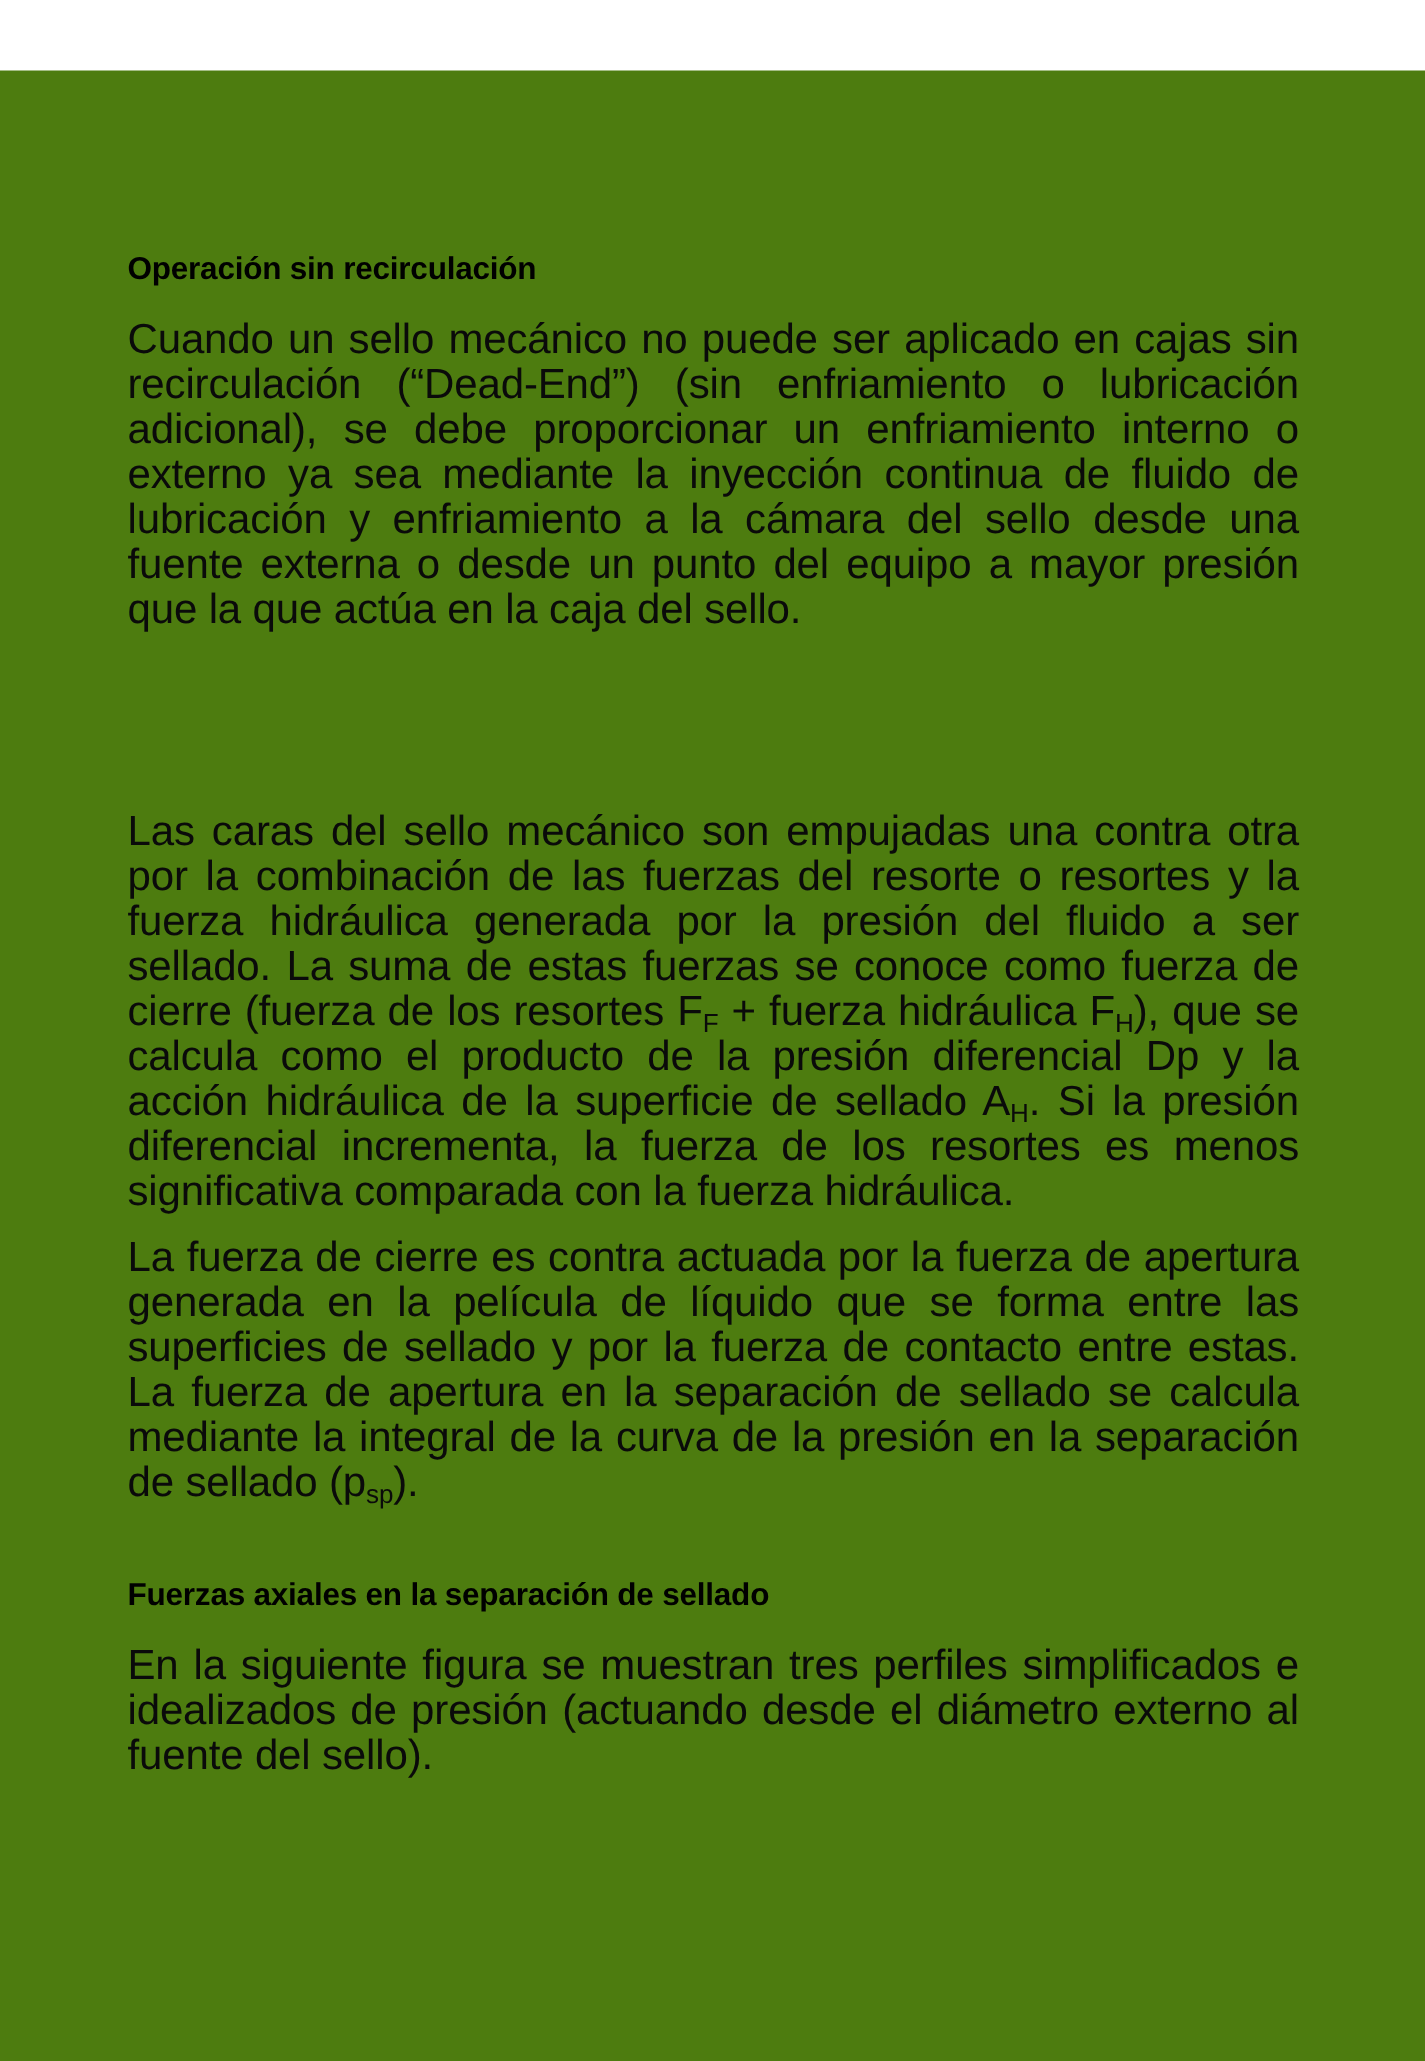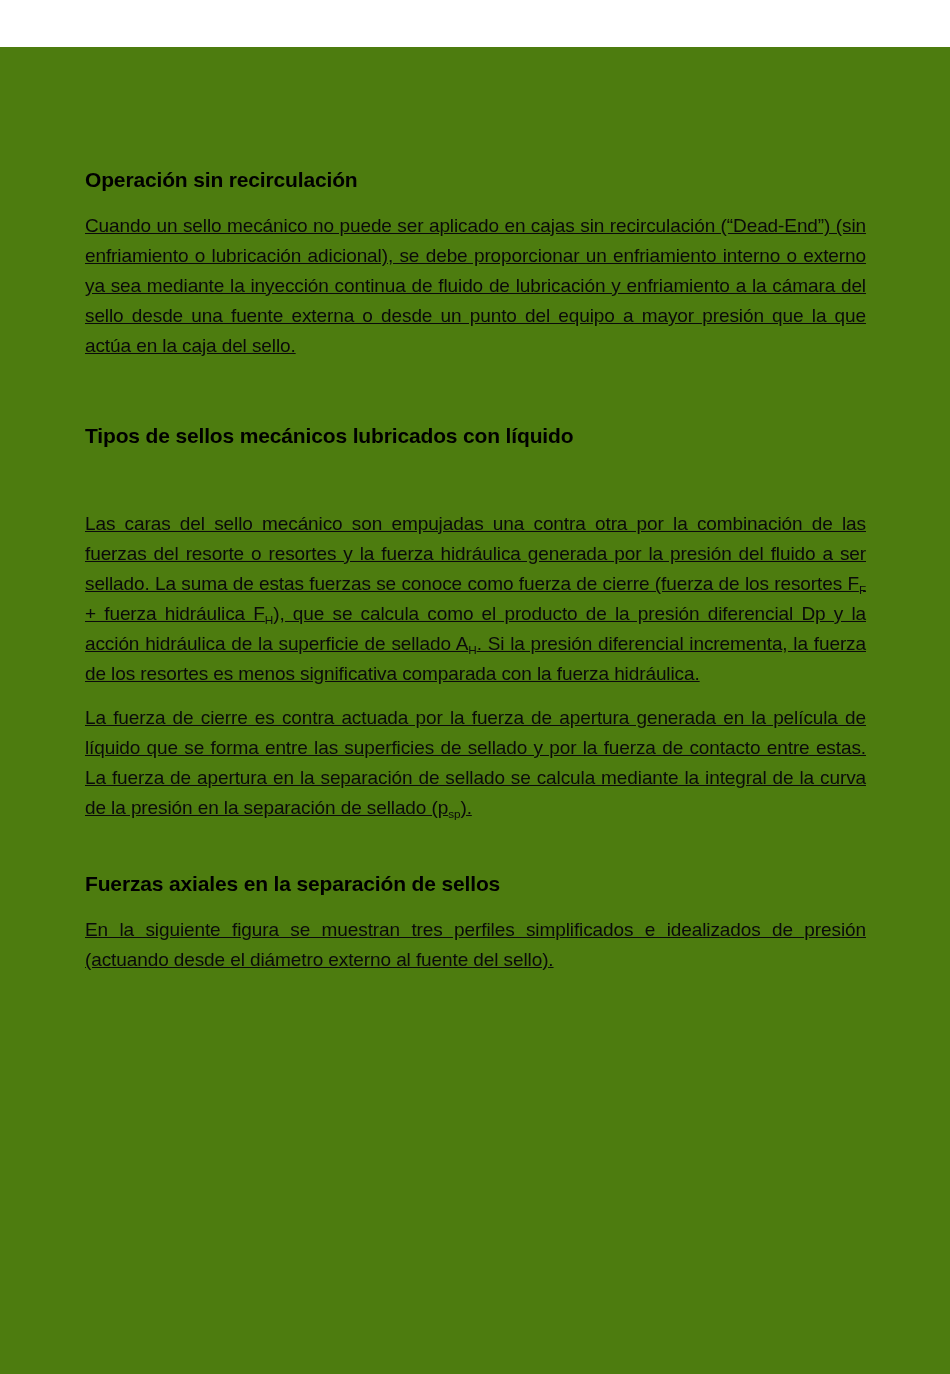--- a/index.html
+++ b/index.html
@@ -32,30 +32,29 @@
     letter-spacing: -0.15px;
     margin: 0;
   }
   .h-sec.justify {
     text-align: justify;
     text-justify: inter-word;
   }
   .para {
     font-family: "Liberation Sans", "DejaVu Sans", sans-serif;
     font-weight: normal;
-    font-size: 19px;
+    font-size: 28px;
     line-height: 30px;
     color: #0a0a0a;
     text-align: justify;
     text-justify: inter-word;
     letter-spacing: -0.1px;
     margin: 0;
     -webkit-hyphens: none;
     hyphens: none;
-    text-decoration: underline;
   }
   
   .gap-sm { height: 10px; }
   .gap-md { height: 16px; }
   .gap-head { height: 46px; }
   .gap-blankline { height: 48px; }
   .gap-para { height: 14px; }
 
   sub {
     font-size: 0.62em;
@@ -73,35 +72,34 @@
 
     <div class="gap-md"></div>
 
     <p class="para">Cuando un sello mecánico no puede ser aplicado en cajas sin recirculación (“Dead-End”) (sin enfriamiento o lubricación adicional), se debe proporcionar un enfriamiento interno o externo ya sea mediante la inyección continua de fluido de lubricación y enfriamiento a la cámara del sello desde una fuente externa o desde un punto del equipo a mayor presión que la que actúa en la caja del sello.</p>
 
     <div class="gap-para"></div>
 
 
     <div class="gap-head"></div>
 
-    <h2 class="h-sec">Tipos de sellos mecánicos lubricados con líquido</h2>
 
     <div class="gap-sm"></div>
 
 
     <div class="gap-blankline"></div>
 
     <p class="para">Las caras del sello mecánico son empujadas una contra otra por la combinación de las fuerzas del resorte o resortes y la fuerza hidráulica generada por la presión del fluido a ser sellado. La suma de estas fuerzas se conoce como fuerza de cierre (fuerza de los resortes F<sub>F</sub> + fuerza hidráulica F<sub>H</sub>), que se calcula como el producto de la presión diferencial Dp y la acción hidráulica de la superficie de sellado A<sub>H</sub>. Si la presión diferencial incrementa, la fuerza de los resortes es menos significativa comparada con la fuerza hidráulica.</p>
 
     <div class="gap-para"></div>
 
     <p class="para">La fuerza de cierre es contra actuada por la fuerza de apertura generada en la película de líquido que se forma entre las superficies de sellado y por la fuerza de contacto entre estas. La fuerza de apertura en la separación de sellado se calcula mediante la integral de la curva de la presión en la separación de sellado (p<sub>sp</sub>).</p>
 
     <div class="gap-head"></div>
 
-    <h2 class="h-sec">Fuerzas axiales en la separación de sellos</h2>
+    <h2 class="h-sec">Fuerzas axiales en la separación de sellado</h2>
 
     <div class="gap-md"></div>
 
     <p class="para">En la siguiente figura se muestran tres perfiles simplificados e idealizados de presión (actuando desde el diámetro externo al fuente del sello).</p>
 
   </div>
 </div>
 
 </body></html>

